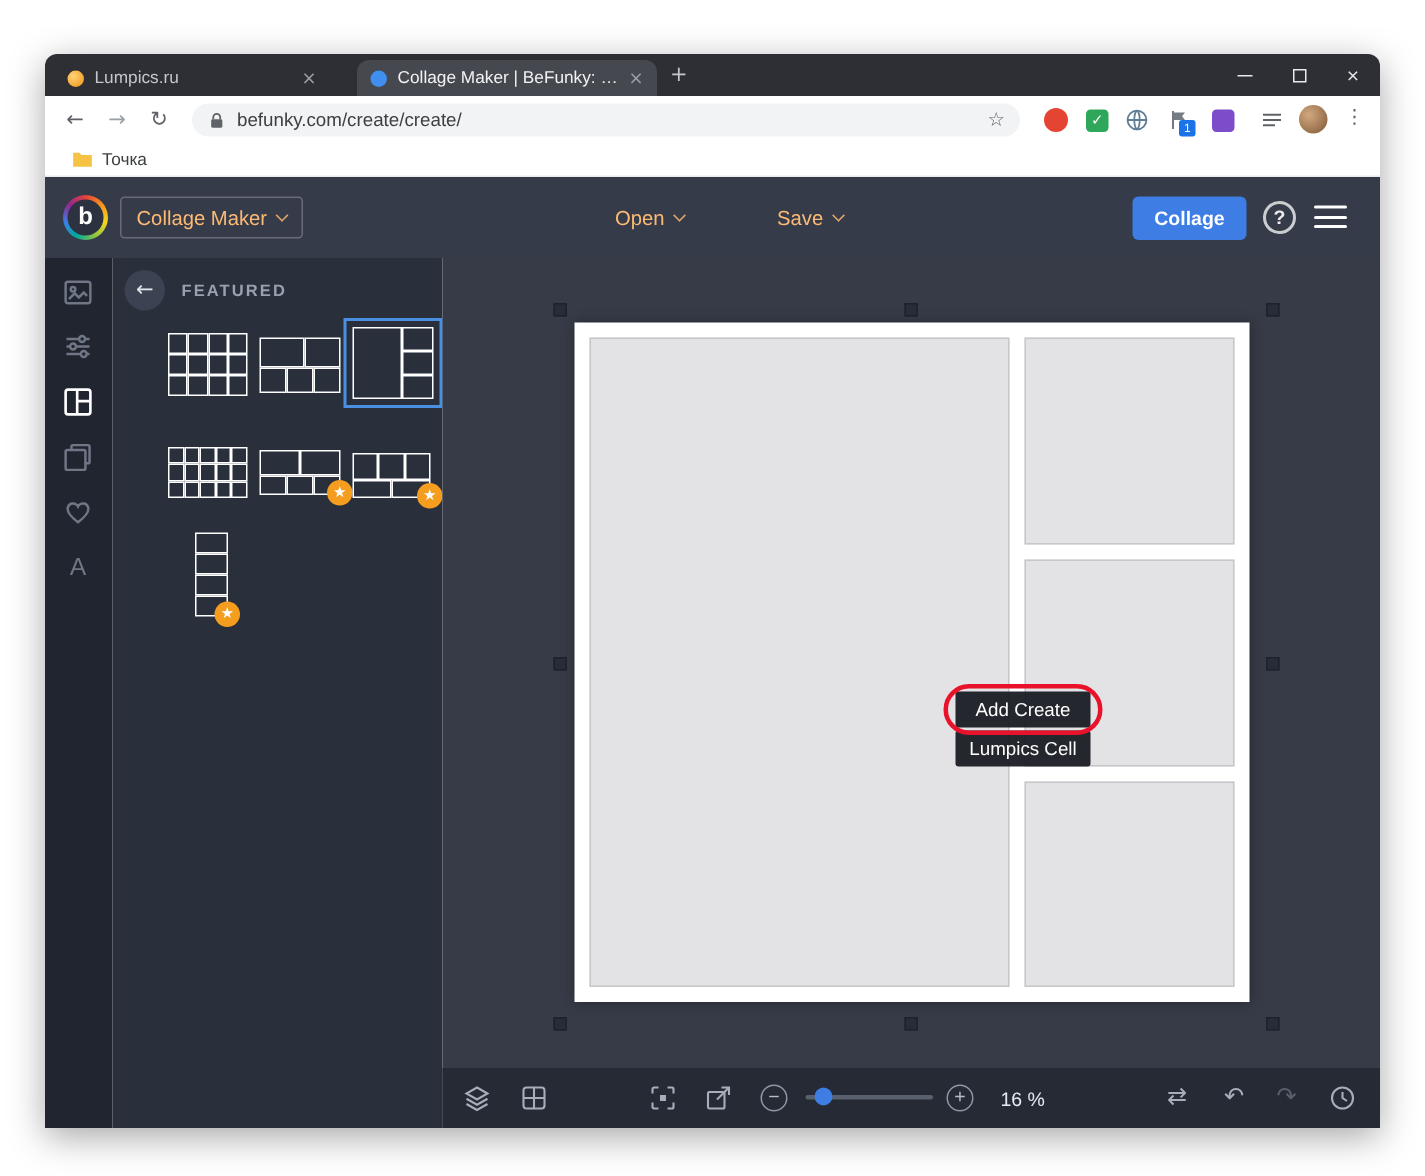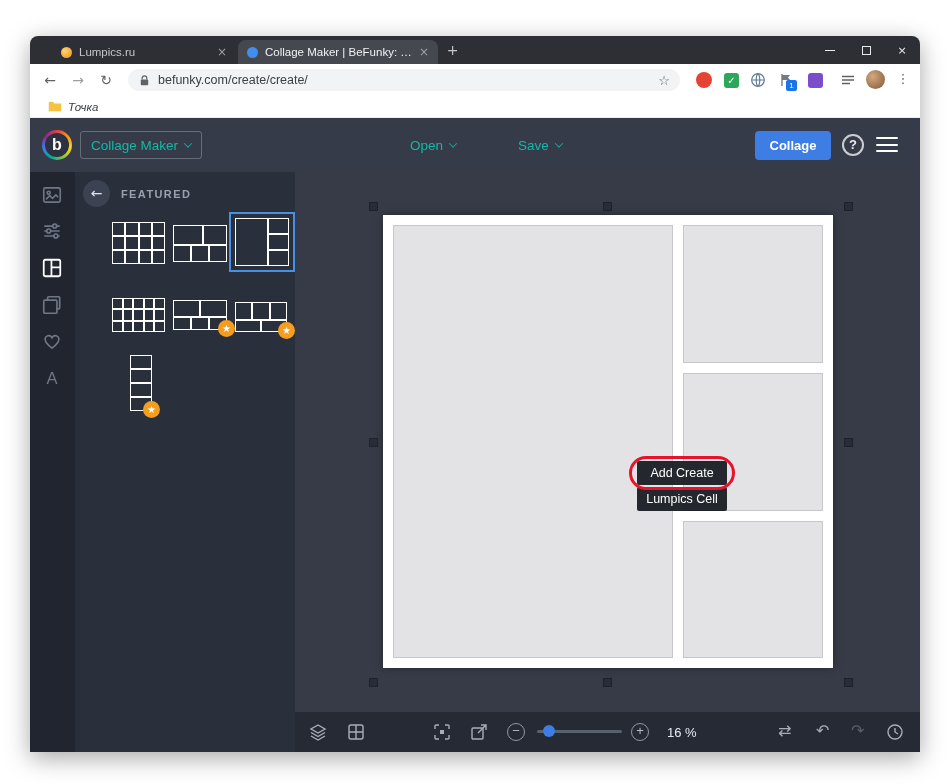--- a/index.html
+++ b/index.html
@@ -15,21 +15,21 @@
   
   .window {
     position:absolute; left:30px; top:36px; width:890px; height:716px;
     border-radius:8px 8px 0 0; background:#fff;
     box-shadow:0 6px 24px rgba(0,0,0,.35);
   }
 
   
   .tabbar { position:absolute; top:0; left:0; right:0; height:28px; background:#2e2f34; border-radius:8px 8px 0 0; }
   .tab { position:absolute; top:4px; height:24px; display:flex; align-items:center; padding:0 9px; font-size:11.5px; color:#c3c6cc; border-radius:8px 8px 0 0; cursor:default; }
-  .tab.inactive { left:22px; width:184px; }
+  .tab.inactive { left:6px; width:184px; }
   .tab.active { left:208px; width:200px; background:#46484f; color:#f1f2f4; }
   .favicon { width:11px; height:11px; border-radius:50%; margin-right:7px; flex:0 0 auto; }
   .favicon.orange { background:radial-gradient(circle at 35% 35%, #ffd27a, #f2920c); }
   .favicon.blue { background:#3f8ef0; }
   .tab-title { white-space:nowrap; overflow:hidden; text-overflow:ellipsis; flex:1 1 auto; }
   .tab-close { margin-left:6px; color:#9aa0a6; font-size:12px; flex:0 0 auto; }
   .newtab { position:absolute; left:414px; top:6px; width:17px; height:17px; color:#c3c6cc; font-size:14px; line-height:16px; text-align:center; }
   .winctl { position:absolute; right:0; top:0; height:28px; display:flex; }
   .winbtn { width:36px; height:28px; display:flex; align-items:center; justify-content:center; color:#e8eaed; font-size:11px; }
   .min-line { display:block; width:10px; border-top:1.5px solid #e8eaed; }
@@ -47,29 +47,29 @@
   .ext.globe { left:720px; color:#5f7d95; }
   .ext.flag { left:748px; color:#757b82; }
   .ext-badge { position:absolute; left:756px; top:16px; min-width:11px; height:11px; background:#1a73e8; color:#fff; font-size:8px; line-height:11px; text-align:center; border-radius:2px; padding:0 1px; }
   .ext.purple { left:778px; width:15px; height:15px; border-radius:3px; background:#7c4dca; top:8.5px; }
   .ext.list { left:810px; color:#5f6368; }
   .avatar { position:absolute; left:836px; top:6px; width:19px; height:19px; border-radius:50%; background:radial-gradient(circle at 35% 35%, #d2a97e, #7e5636); }
   .kebab { position:absolute; left:866px; top:7px; width:14px; color:#5f6368; font-size:13px; text-align:center; }
 
   
   .bookmarks { position:absolute; top:60px; left:0; right:0; height:22px; background:#fff; border-bottom:1px solid #ececec; display:flex; align-items:center; padding-left:18px; }
-  .bm-item { display:flex; align-items:center; font-size:11.5px; color:#3c4043;font-style:italic; }
+  .bm-item { display:flex; align-items:center; font-size:11.5px; color:#3c4043; }
   .bm-item svg { margin-right:6px; }
 
   
   .app-header { position:absolute; top:82px; left:0; right:0; height:54px; background:#353b49; }
   .logo { position:absolute; left:12px; top:12px; width:30px; height:30px; border-radius:50%;
     background:conic-gradient(#e5413c,#f7941d,#f7d51d,#8bc541,#00a99d,#3d7de4,#92278f,#e5413c); }
   .logo-inner { position:absolute; inset:3px; border-radius:50%; background:#2c3240; color:#fff; font-weight:bold; font-size:16px; line-height:24px; text-align:center; }
-  .hdr-btn { position:absolute; top:13px; height:28px; display:flex; align-items:center; color:#14b8a6; font-size:13.5px; }
+  .hdr-btn { position:absolute; top:13px; height:28px; display:flex; align-items:center; color:#fdba74; font-size:13.5px; }
   .product { left:50px; padding:0 10px; border:1px solid rgba(255,255,255,.25); border-radius:3px; }
   .open { left:380px; } .save { left:458px;margin-left:30px; }
   .chev { display:inline-block; width:6px; height:6px; border-right:1.5px solid currentColor; border-bottom:1.5px solid currentColor; transform:rotate(45deg) translate(-1px,-1px); margin-left:7px; opacity:.85; }
   .upgrade { position:absolute; left:725px; top:13px; width:76px; height:29px; background:var(--accent-blue,#3d7de4); color:#fff; border-radius:4px; font-size:13px; font-weight:bold; text-align:center; line-height:29px; }
   .help { position:absolute; left:812px; top:16px; width:22px; height:22px; border:2px solid rgba(255,255,255,.75); border-radius:50%; color:rgba(255,255,255,.9); font-size:13px; font-weight:bold; text-align:center; line-height:18px; }
   .hamburger { position:absolute; left:846px; top:19px; width:22px; }
   .hamburger span { display:block; height:2px; background:#fff; margin-bottom:4.5px; border-radius:1px; }
 
   
   .app-body { position:absolute; top:136px; left:0; right:0; bottom:0; overflow:hidden; }

